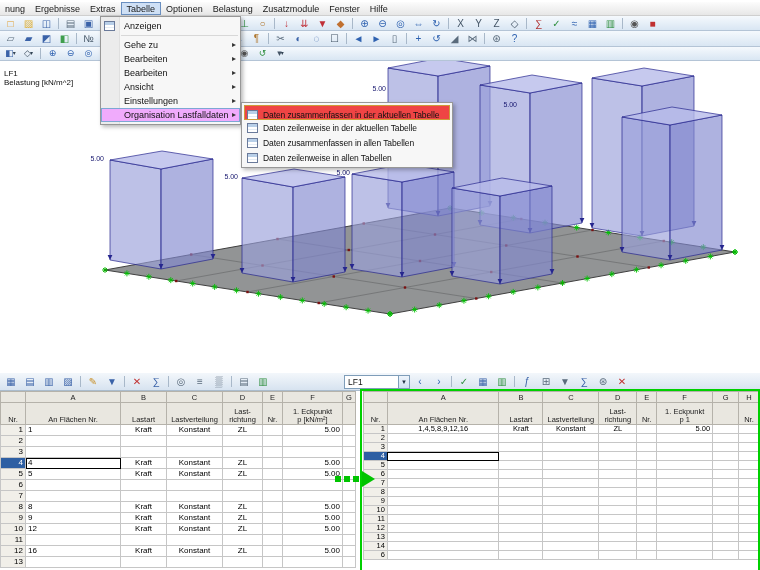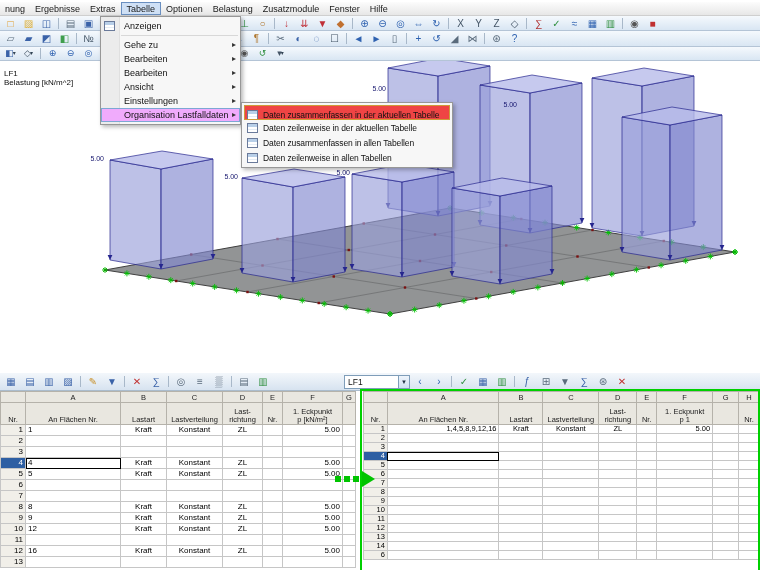--- a/index.html
+++ b/index.html
@@ -816,21 +816,21 @@
               <th>Last-<br>richtung</th>
               <th>Nr.</th>
               <th>1. Eckpunkt<br>p 1</th>
               <th></th>
               <th>Nr.</th>
             </tr>
           </thead>
           <tbody>
             <tr>
               <td class="nrcell" style="text-align: right;">1</td>
-              <td class="" style="text-align: right;">1,4,5,8,9,12,16</td>
+              <td class="" style="text-align: center;">1,4,5,8,9,12,16</td>
               <td class="" style="text-align: center;">Kraft</td>
               <td class="" style="text-align: center;">Konstant</td>
               <td class="" style="text-align: center;">ZL</td>
               <td class="" style="text-align: center;"></td>
               <td class="" style="text-align: right;">5.00</td>
               <td class="" style="text-align: left;"></td>
               <td class="" style="text-align: left;"></td>
             </tr>
             <tr>
               <td class="nrcell" style="text-align: right;">2</td>

